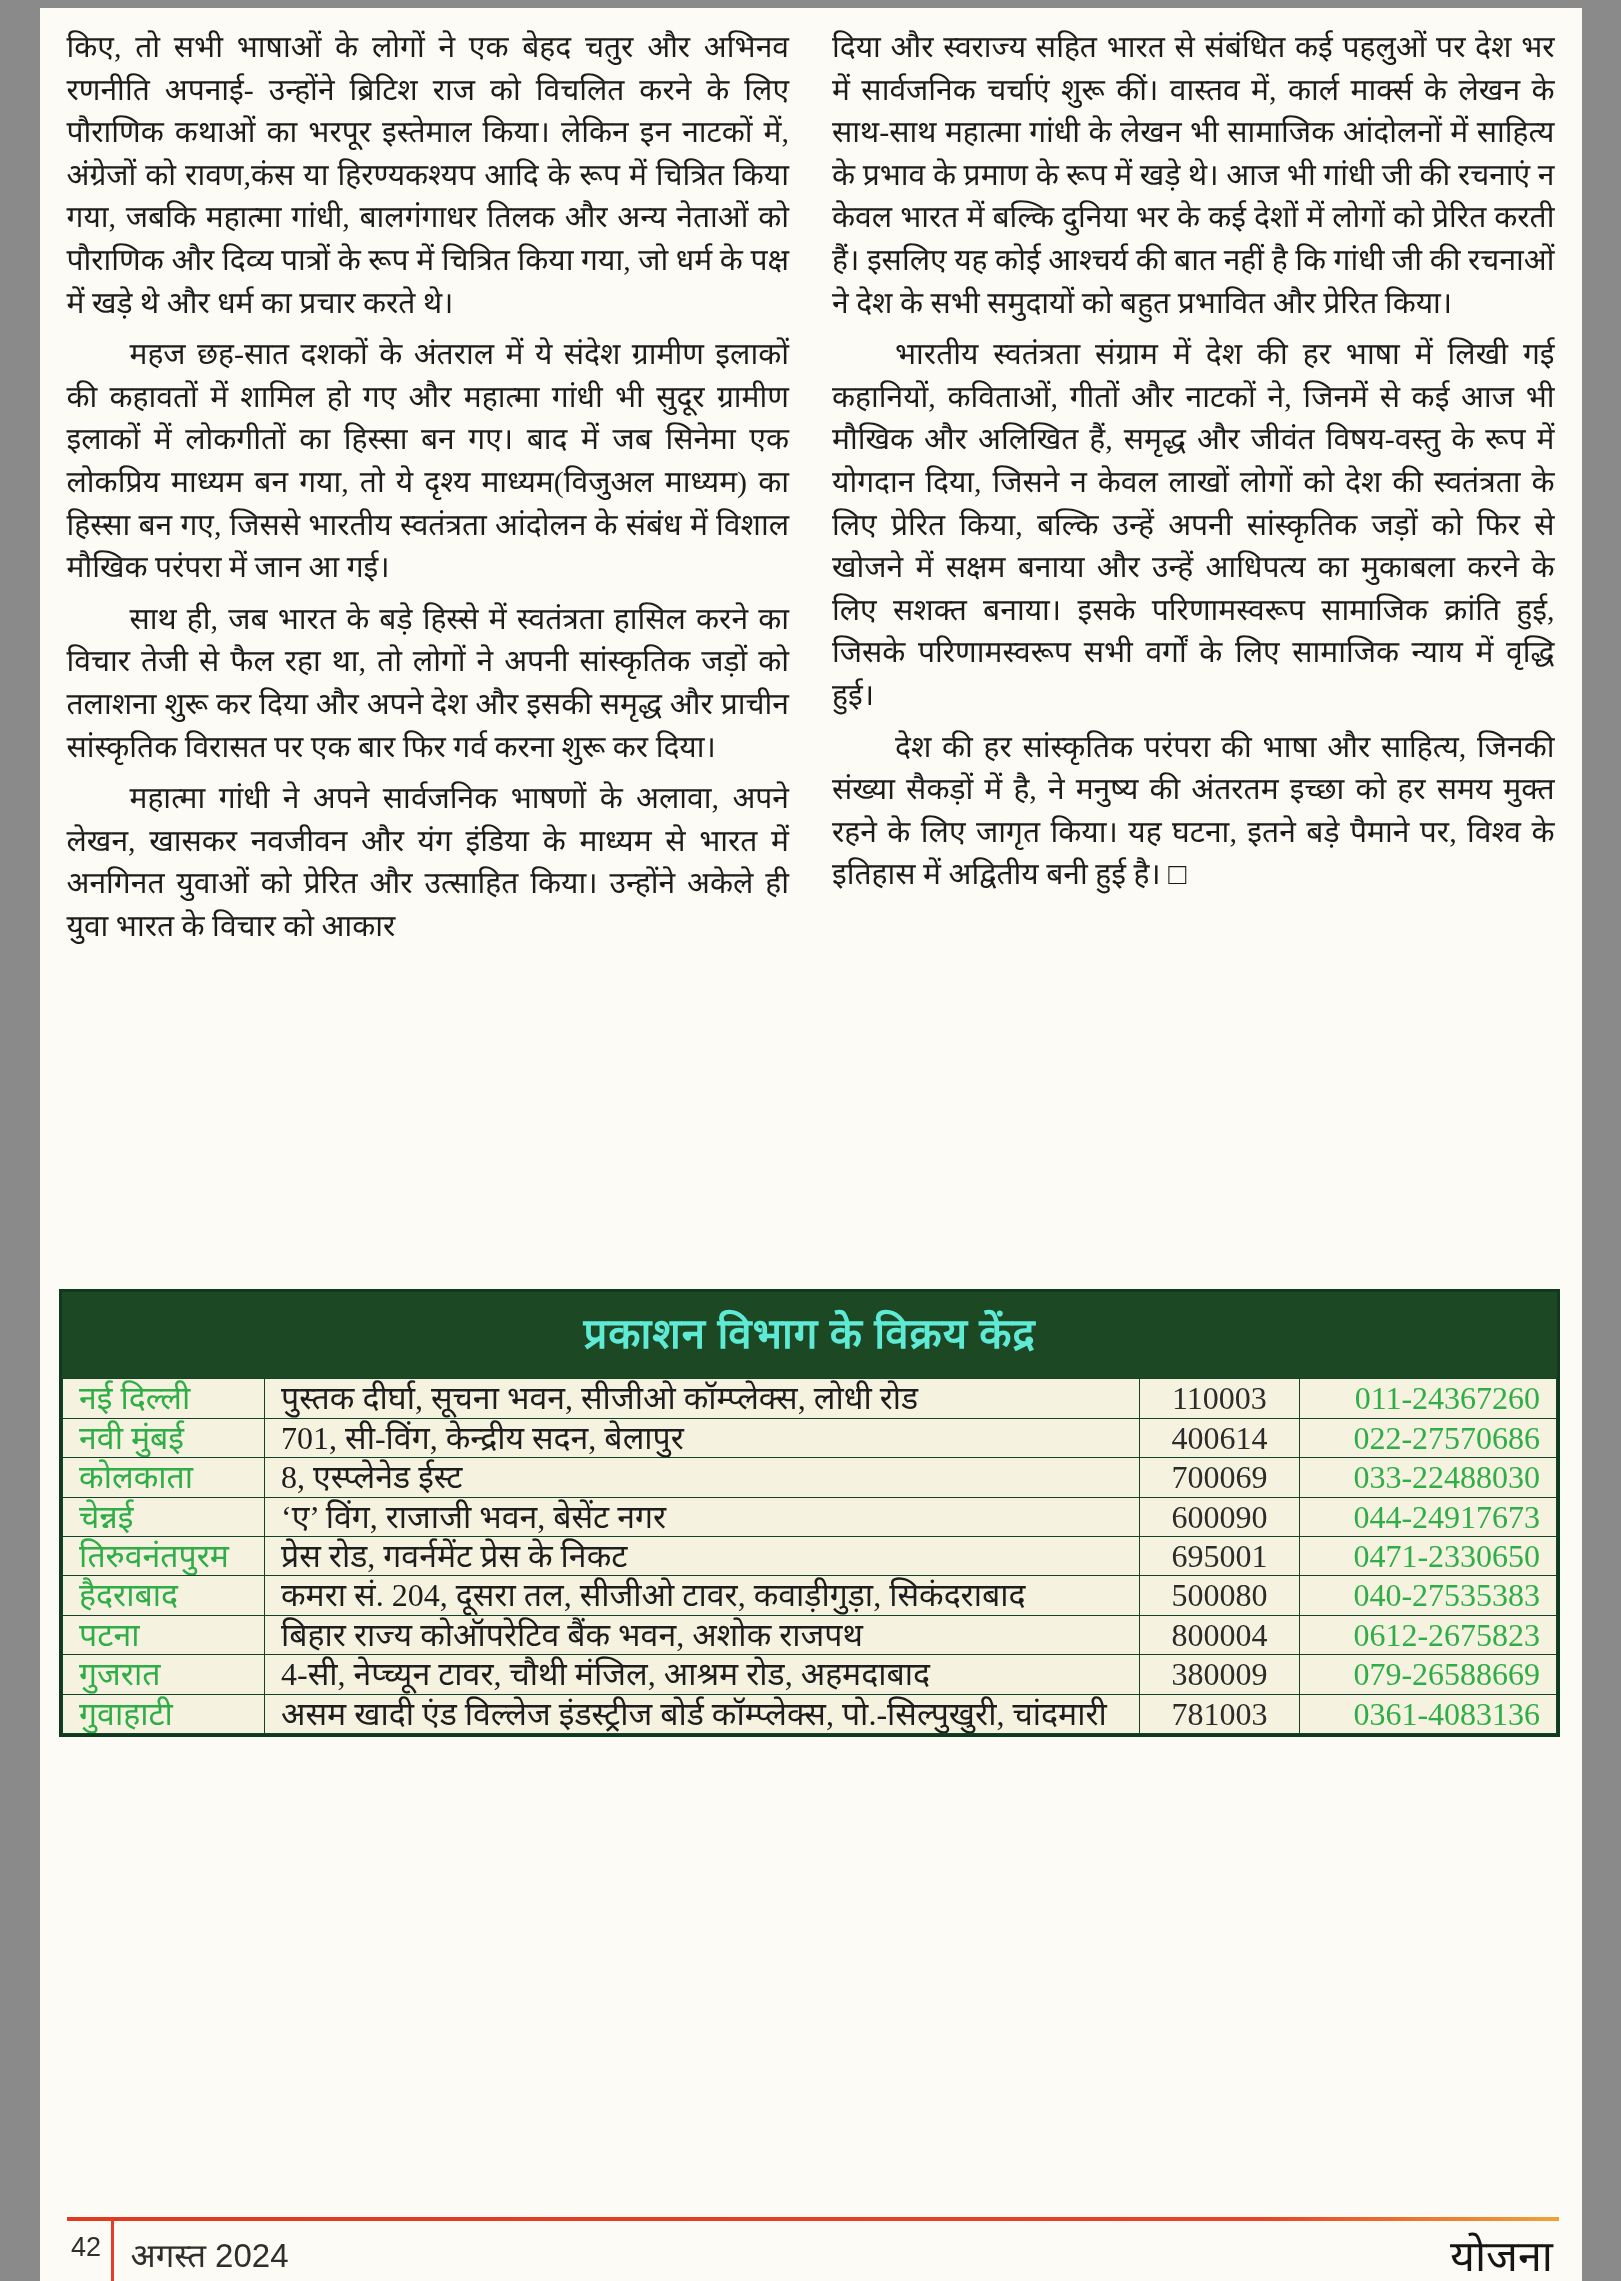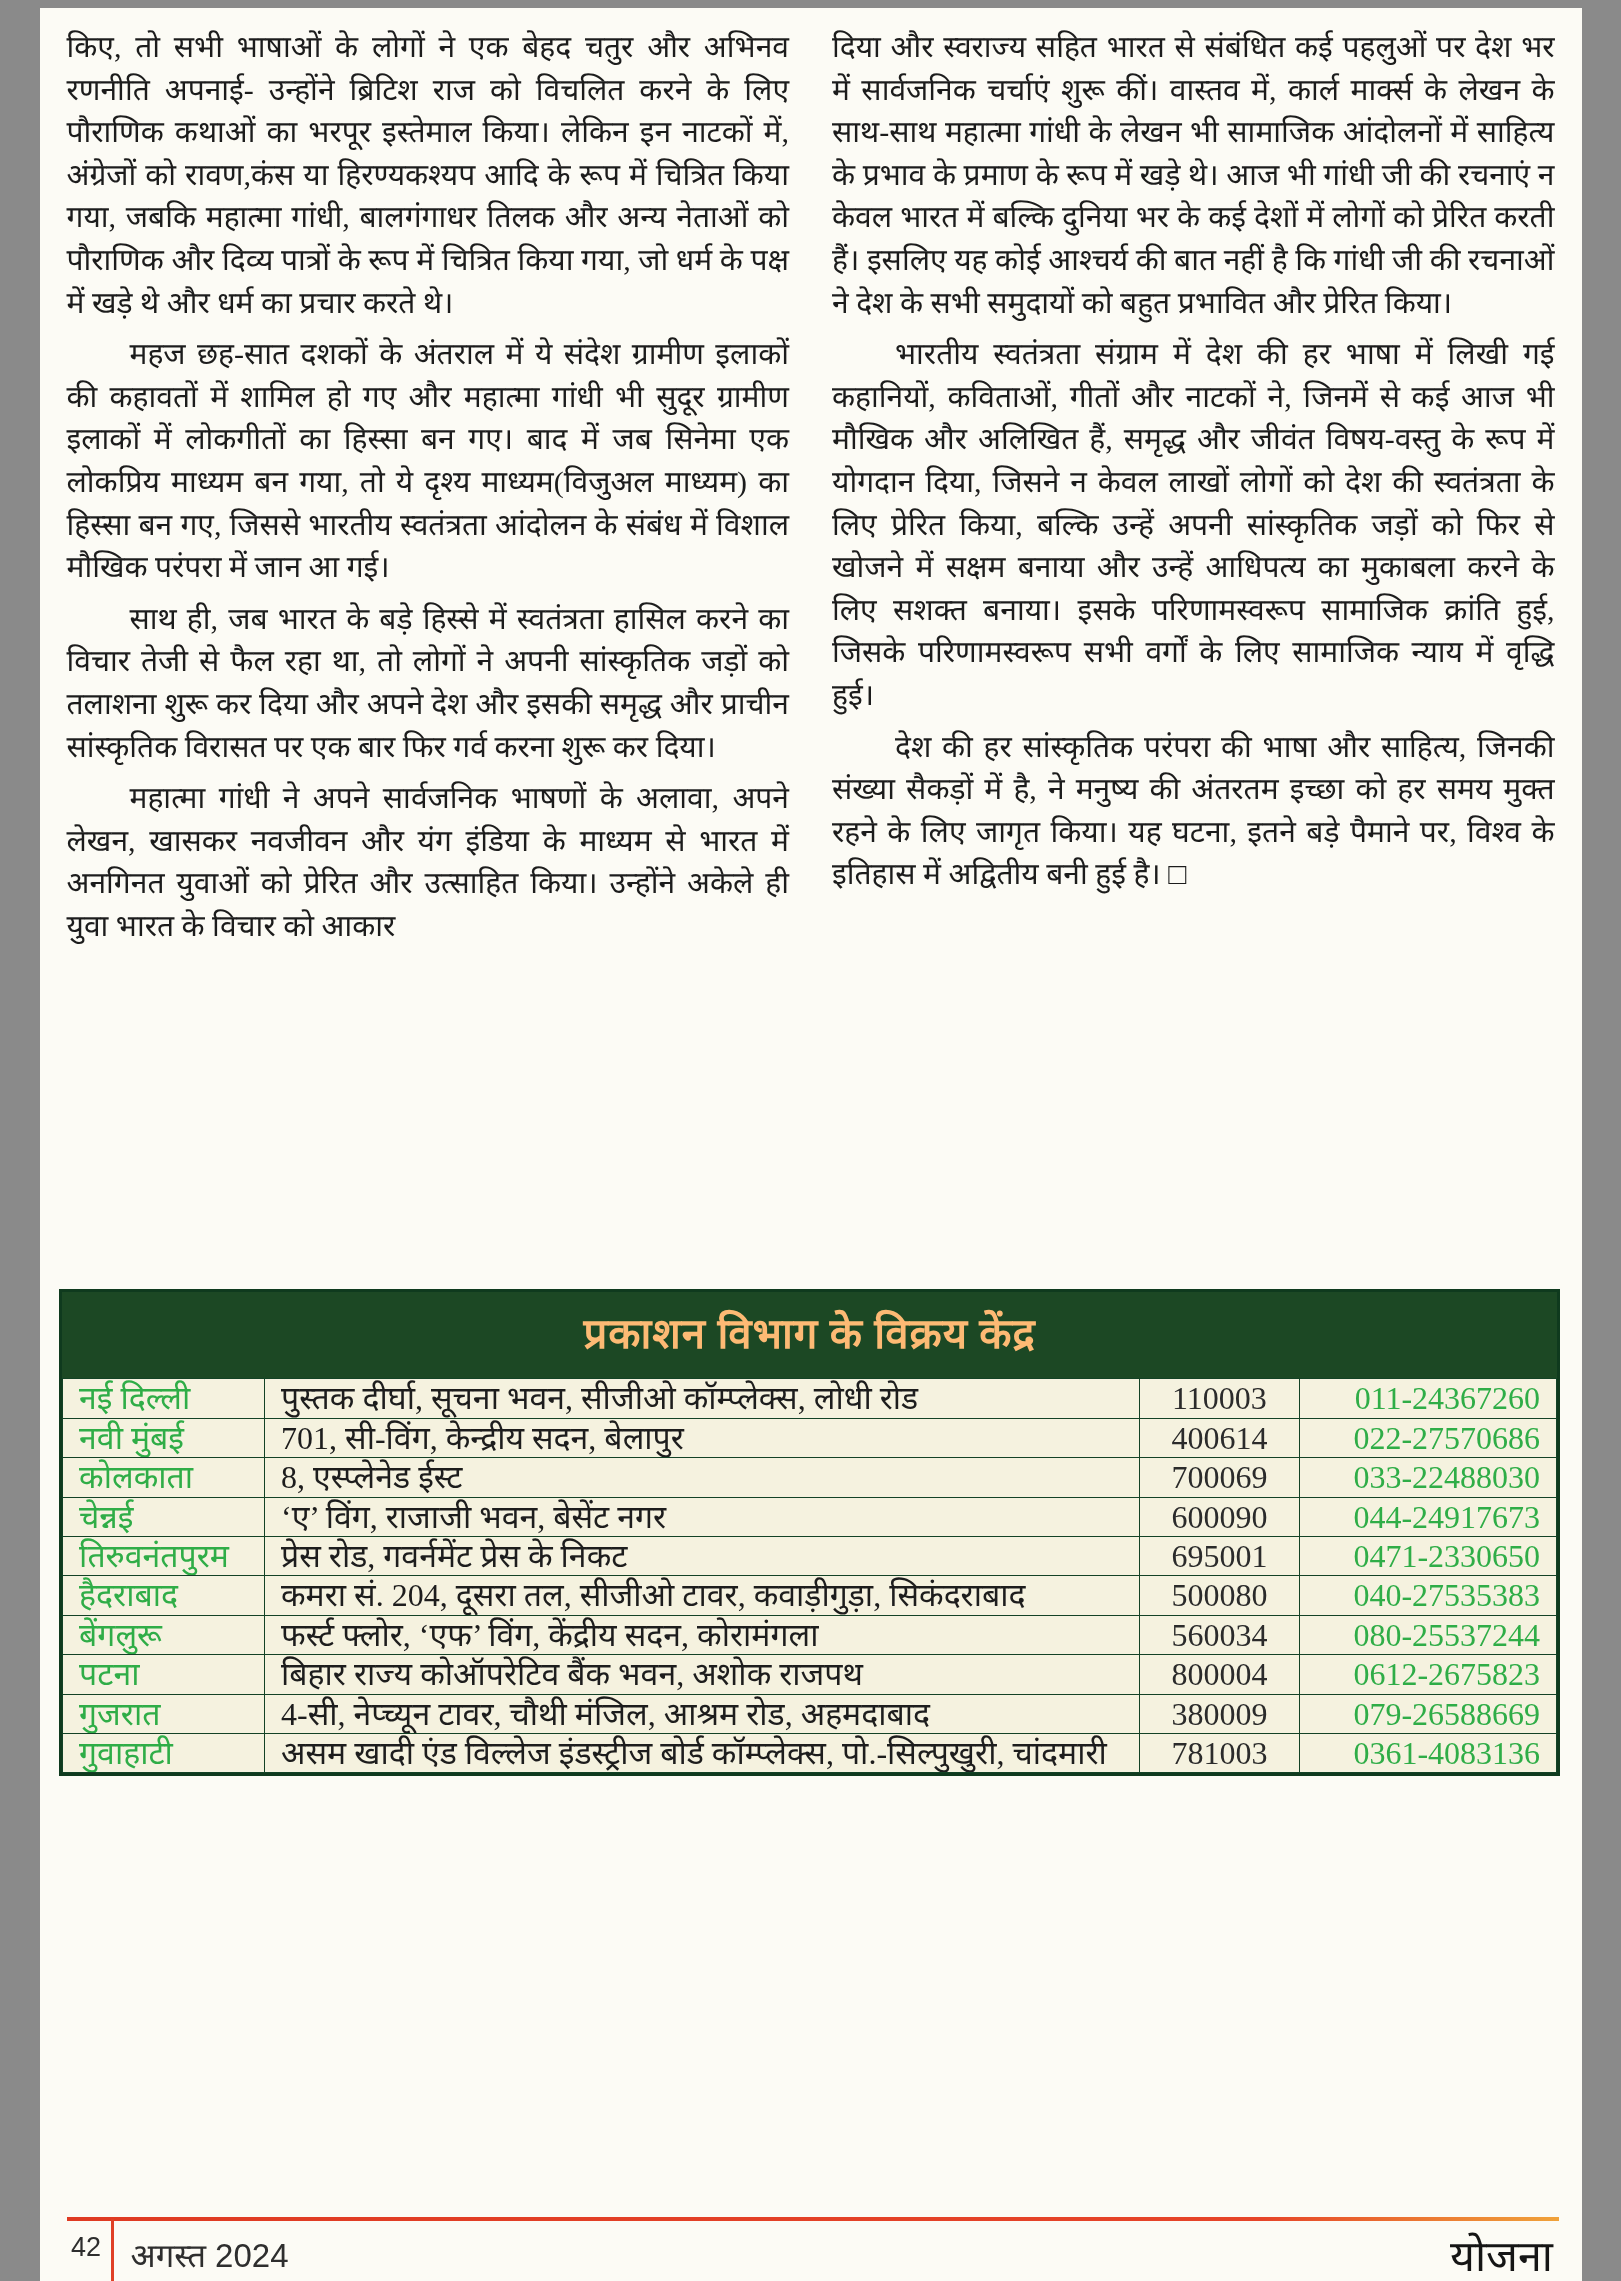--- a/index.html
+++ b/index.html
@@ -33,21 +33,21 @@
   .col p.indent{text-indent:2.1em;}
   
   .table-wrap{
     position:absolute;
     left:19.6px; right:21.4px; top:1281px;
     border:3.6px solid #0f3a1e;
     background:#f5f2df;
   }
   .table-title{
     background:#1c4824;
-    color:#fdba74;
+    color:#5eead4;
     text-align:center;
     font-weight:bold;
     font-size:42px;
     line-height:1.0;
     padding:21.4px 0 23px 0;
     letter-spacing:0.9px;
   }
   table.sales{
     width:100%;
     border-collapse:collapse;
@@ -157,26 +157,20 @@
             <td class="c-pin">695001</td>
             <td class="c-phone">0471-2330650</td>
           </tr>
           <tr>
             <td class="c-city">हैदराबाद</td>
             <td class="c-addr">कमरा सं. 204, दूसरा तल, सीजीओ टावर, कवाड़ीगुड़ा, सिकंदराबाद</td>
             <td class="c-pin">500080</td>
             <td class="c-phone">040-27535383</td>
           </tr>
           <tr>
-            <td class="c-city">बेंगलुरू</td>
-            <td class="c-addr">फर्स्ट फ्लोर, ‘एफ’ विंग, केंद्रीय सदन, कोरामंगला</td>
-            <td class="c-pin">560034</td>
-            <td class="c-phone">080-25537244</td>
-          </tr>
-          <tr>
             <td class="c-city">पटना</td>
             <td class="c-addr">बिहार राज्य कोऑपरेटिव बैंक भवन, अशोक राजपथ</td>
             <td class="c-pin">800004</td>
             <td class="c-phone">0612-2675823</td>
           </tr>
           <tr>
             <td class="c-city">गुजरात</td>
             <td class="c-addr">4-सी, नेप्च्यून टावर, चौथी मंजिल, आश्रम रोड, अहमदाबाद</td>
             <td class="c-pin">380009</td>
             <td class="c-phone">079-26588669</td>

